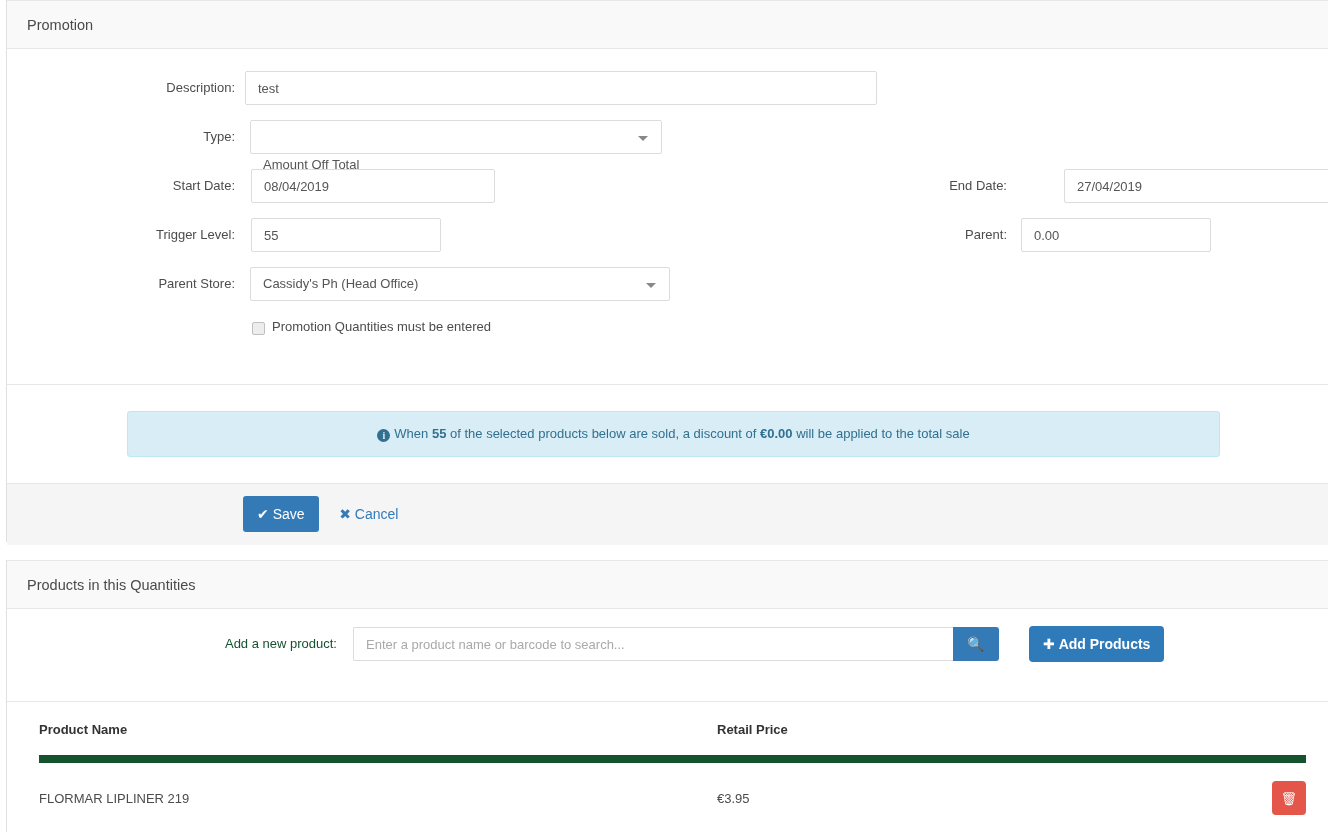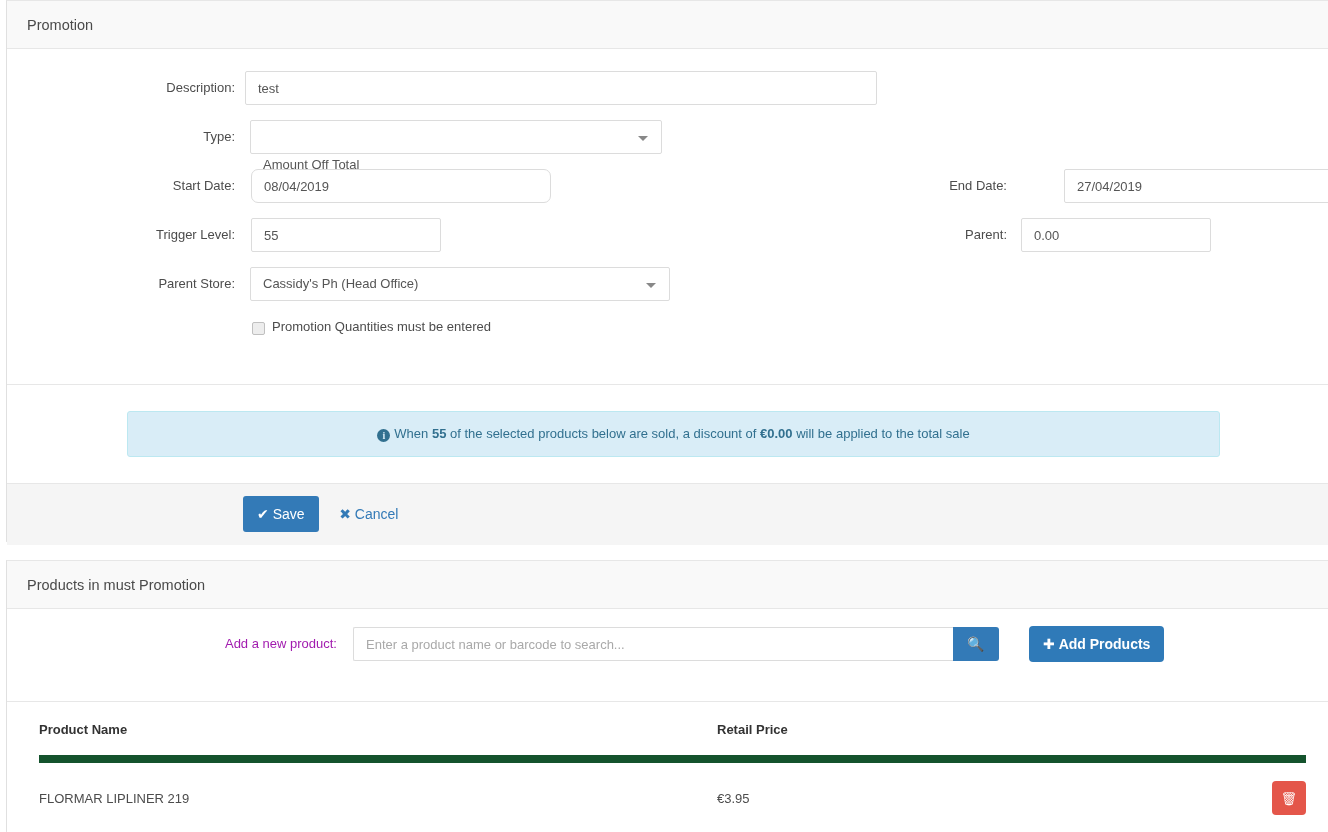--- a/index.html
+++ b/index.html
@@ -213,21 +213,21 @@
     position: relative;
     height: 92px;
   }
   .search-label {
     position: absolute;
     left: 0;
     top: 18px;
     width: 330px;
     text-align: right;
     font-size: 13px;
-    color: #a21caf;
+    color: #14532d;
     line-height: 34px;
   }
   .search-input {
     position: absolute;
     left: 346px;
     top: 18px;
     width: 600px;
     height: 34px;
     box-sizing: border-box;
     border: 1px solid #dcdcdc;
@@ -324,21 +324,21 @@
         <div class="form-row">
           <div class="form-label lbl-left">Type:</div>
           <div class="ctl" style="left:243px; width:412px; padding:0; position:absolute;">
             <div style="padding:0 12px; line-height:32px;margin-top:28px;">Amount Off Total</div>
             <span class="caret"></span>
           </div>
         </div>
 
         <div class="form-row">
           <div class="form-label lbl-left">Start Date:</div>
-          <input class="ctl" type="text" style="left: 244px; width: 300px; border-radius: 7px;" value="08/04/2019">
+          <input class="ctl" type="text" style="left: 244px; width: 244px;" value="08/04/2019">
 
           <div class="form-label lbl-right">End Date:</div>
           <input class="ctl" type="text" style="left: 1057px; width: 300px;" value="27/04/2019">
         </div>
 
         <div class="form-row">
           <div class="form-label lbl-left">Trigger Level:</div>
           <input class="ctl" type="text" style="left: 244px; width: 190px;" value="55">
 
           <div class="form-label lbl-right">Parent:</div>
@@ -370,21 +370,21 @@
 
     <div class="panel-footer">
       <button class="btn btn-primary"><span class="glyph">✔</span>&nbsp;<span>Save</span></button>
       <button class="btn btn-link"><span class="glyph" style="font-weight:bold;">✖</span>&nbsp;<span>Cancel</span></button>
     </div>
   </div>
 
   <div class="panel" style="position:absolute; left:6px; top:560px; width:1322px; height:272px;">
 
     <div class="panel-heading">
-      <span class="panel-title">Products in must Promotion</span>
+      <span class="panel-title">Products in this Quantities</span>
     </div>
 
     <div class="panel-body">
 
       <div class="search-area">
         <div class="search-label">Add a new product:</div>
         <input class="search-input" type="text" placeholder="Enter a product name or barcode to search..." style="">
         <button class="search-btn"><span class="glyph">🔍</span></button>
         <button class="add-multiple-btn"><span class="glyph">✚</span>&nbsp;<span>Add Products</span></button>
       </div>

